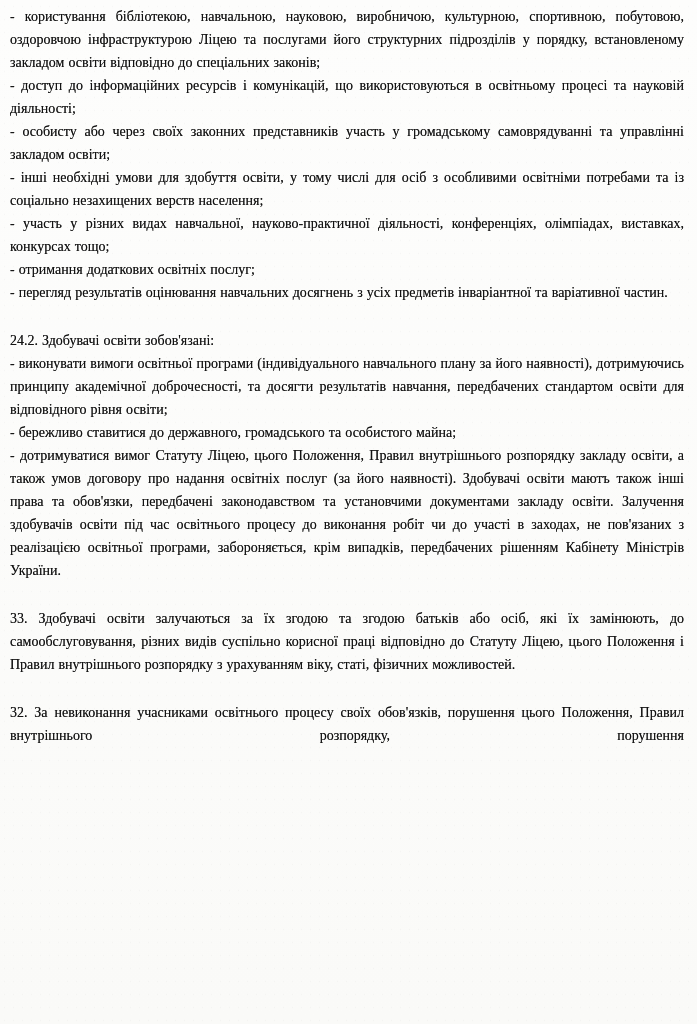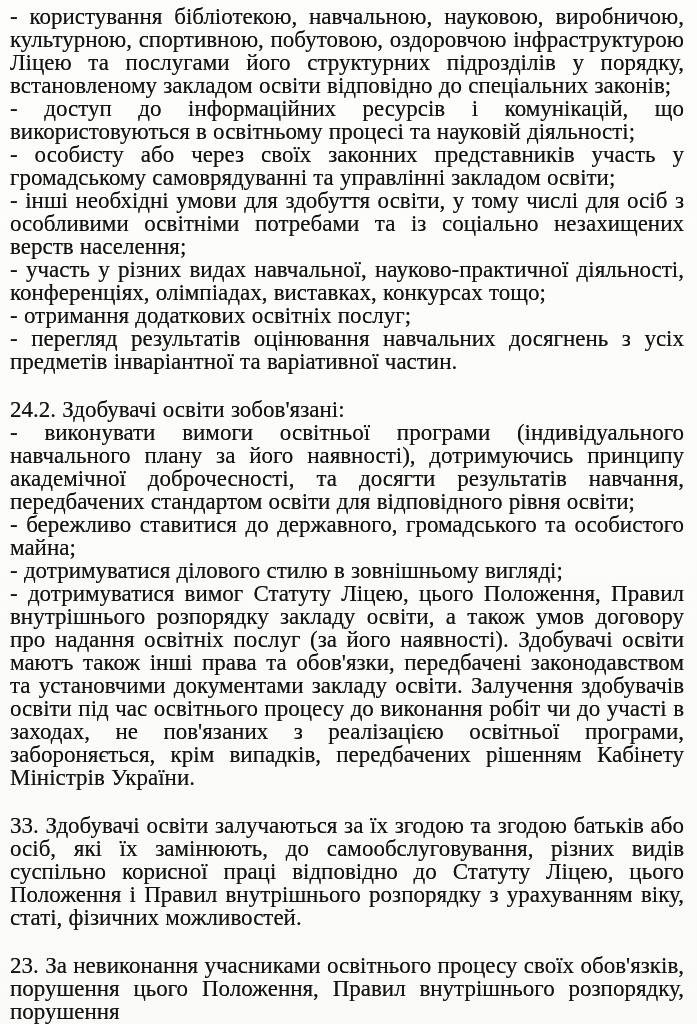--- a/index.html
+++ b/index.html
@@ -13,21 +13,21 @@
   .doc-page {
     box-sizing: border-box;
     width: 697px;
     height: 1024px;
     padding: 5px 13px 0 10px;
     background-image:
       radial-gradient(rgba(40,40,40,0.028) 0.6px, transparent 0.7px),
       linear-gradient(#fdfdfc, #fafaf8);
     background-size: 9px 13px, 100% 100%;
     font-family: "Liberation Serif", "DejaVu Serif", serif;
-    font-size: 23px;
+    font-size: 14px;
     line-height: 23px;
     color: #131313;
     text-align: justify;
     text-shadow: 0 0 0.5px rgba(15,15,15,0.65);
     word-spacing: 0.5px;
     overflow: hidden;
   }
   .doc-page p { margin: 0; }
   .doc-page p.gap-before { margin-top: 25px; }
   
@@ -40,17 +40,16 @@
     <p>- користування бібліотекою, навчальною, науковою, виробничою, культурною, спортивною, побутовою, оздоровчою інфраструктурою Ліцею та послугами його структурних підрозділів у порядку, встановленому закладом освіти відповідно до спеціальних законів;</p>
     <p>- доступ до інформаційних ресурсів і комунікацій, що використовуються в освітньому процесі та науковій діяльності;</p>
     <p>- особисту або через своїх законних представників участь у громадському самоврядуванні та управлінні закладом освіти;</p>
     <p>- інші необхідні умови для здобуття освіти, у тому числі для осіб з особливими освітніми потребами та із соціально незахищених верств населення;</p>
     <p>- участь у різних видах навчальної, науково-практичної діяльності, конференціях, олімпіадах, виставках, конкурсах тощо;</p>
     <p>- отримання додаткових освітніх послуг;</p>
     <p>- перегляд результатів оцінювання навчальних досягнень з усіх предметів інваріантної та варіативної частин.</p>
     <p class="gap-before">24.2. Здобувачі освіти зобов'язані:</p>
     <p>- виконувати вимоги освітньої програми (індивідуального навчального плану за його наявності), дотримуючись принципу академічної доброчесності, та досягти результатів навчання, передбачених стандартом освіти для відповідного рівня освіти;</p>
     <p>- бережливо ставитися до державного, громадського та особистого майна;</p>
-    <p>- дотримуватися ділового стилю в зовнішньому вигляді;</p>
     <p>- дотримуватися вимог Статуту Ліцею, цього Положення, Правил внутрішнього розпорядку закладу освіти, а також умов договору про надання освітніх послуг (за його наявності). Здобувачі освіти маютъ також інші права та обов'язки, передбачені законодавством та установчими документами закладу освіти. Залучення здобувачів освіти під час освітнього процесу до виконання робіт чи до участі в заходах, не пов'язаних з реалізацією освітньої програми, забороняється, крім випадків, передбачених рішенням Кабінету Міністрів України.</p>
     <p class="gap-before">33. Здобувачі освіти залучаються за їх згодою та згодою батьків або осіб, які їх замінюють, до самообслуговування, різних видів суспільно корисної праці відповідно до Статуту Ліцею, цього Положення і Правил внутрішнього розпорядку з урахуванням віку, статі, фізичних можливостей.</p>
-    <p class="gap-before">23. За невиконання учасниками освітнього процесу своїх обов'язків, порушення цього Положення, Правил внутрішнього розпорядку, порушення</p>
+    <p class="gap-before">32. За невиконання учасниками освітнього процесу своїх обов'язків, порушення цього Положення, Правил внутрішнього розпорядку, порушення</p>
   </div>
 
 </body></html>

